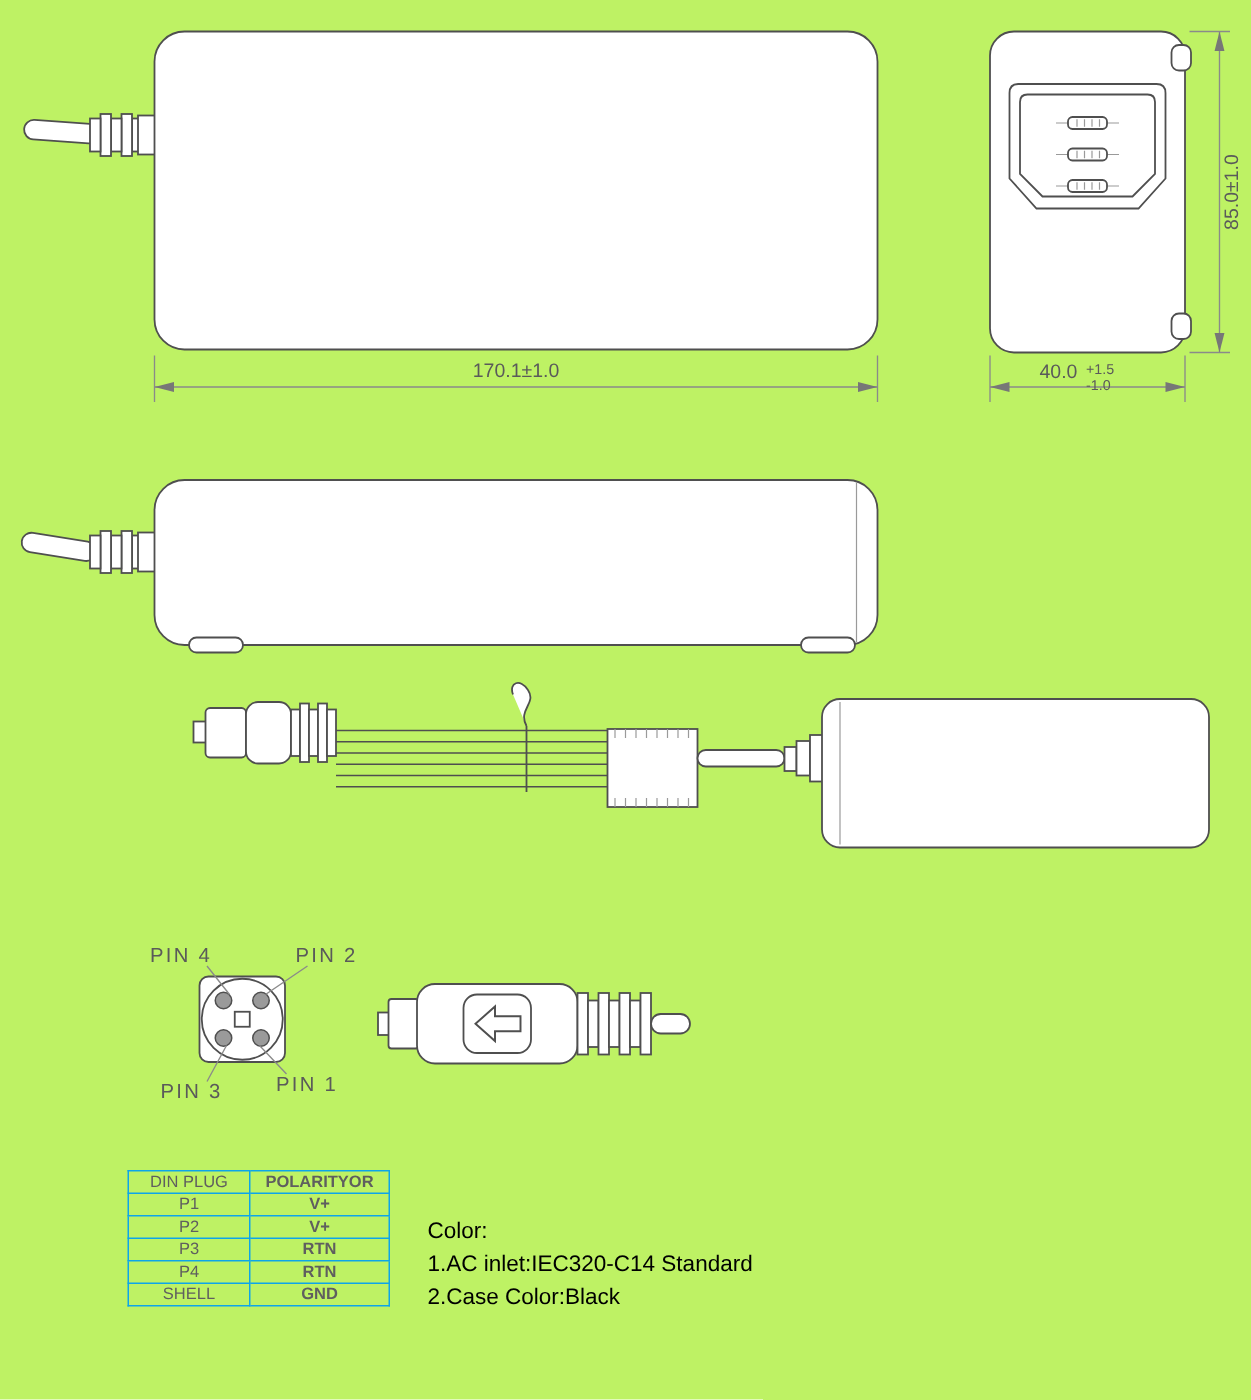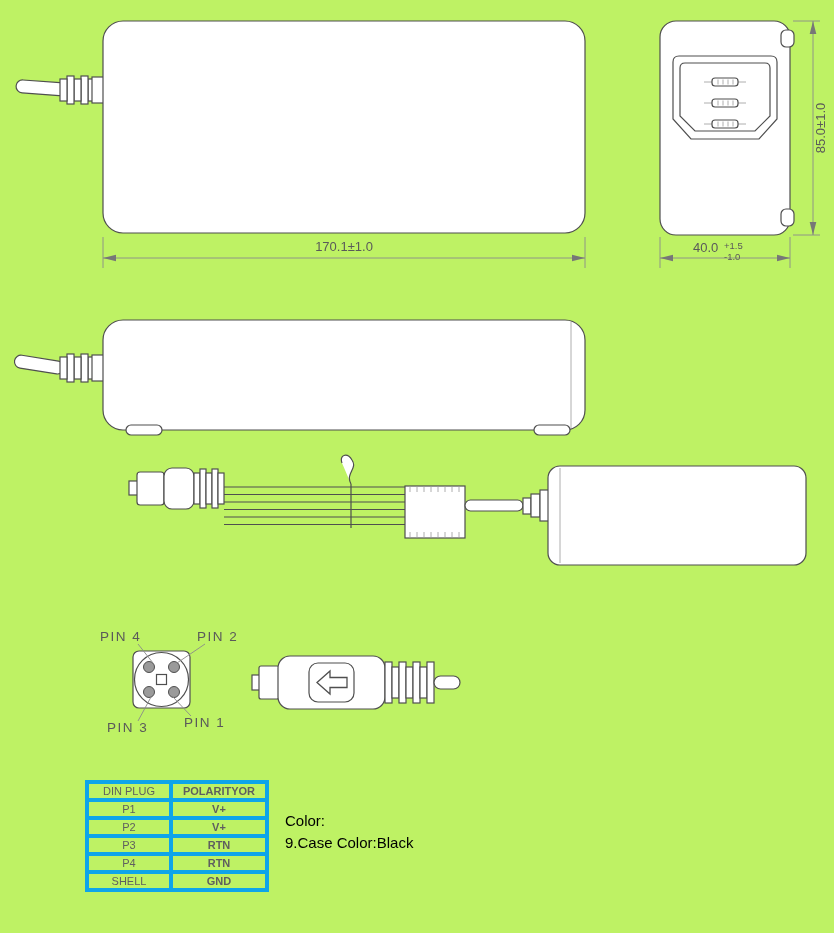--- a/index.html
+++ b/index.html
@@ -43,21 +43,21 @@
   
   .din-table {
     position: absolute;
     left: 85px;
     top: 780px;
     border-collapse: collapse;
     color: #5f5f5f;
     font-size: 11px;
   }
   .din-table th, .din-table td {
-    border: 4px solid #0ea5e9;
+    border: 1px solid #0ea5e9;
     font-weight: normal;
     text-align: center;
     padding: 1px 6px;
     height: 12px;
   }
   .din-table th:first-child, .din-table td:first-child { min-width: 68px; }
   .din-table th:last-child, .din-table td:last-child { min-width: 80px; font-weight: bold; }
   
   .notes {
     position: absolute;
@@ -282,16 +282,17 @@
     </tr>
     <tr>
       <td>SHELL</td>
       <td>GND</td>
     </tr>
   </tbody>
 </table>
 
 <div class="notes">
   <div>Color:</div>
-  <div>9.Case Color:Black</div>
+  <div>1.AC inlet:IEC320-C14 Standard</div>
+  <div>2.Case Color:Black</div>
 </div>
 
 </div>
 
 </body></html>

